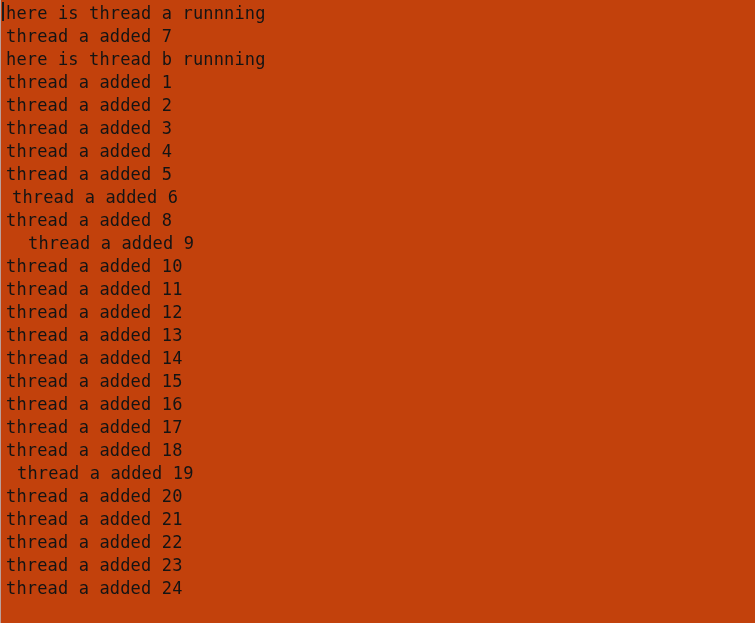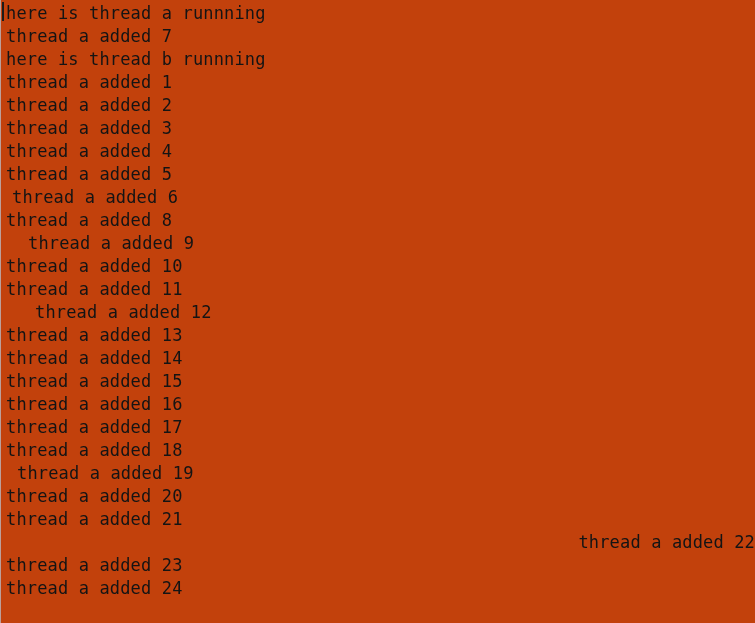--- a/index.html
+++ b/index.html
@@ -88,28 +88,28 @@
       <div class="console-line" style="color: rgb(20, 20, 20);">thread a added 1</div>
       <div class="console-line" style="color: rgb(20, 20, 20);">thread a added 2</div>
       <div class="console-line" style="color: rgb(20, 20, 20);">thread a added 3</div>
       <div class="console-line" style="color: rgb(20, 20, 20);">thread a added 4</div>
       <div class="console-line" style="color: rgb(20, 20, 20);">thread a added 5</div>
       <div class="console-line" style="color: rgb(20, 20, 20); padding-left: 12px;">thread a added 6</div>
       <div class="console-line" style="color: rgb(20, 20, 20);">thread a added 8</div>
       <div class="console-line" style="color: rgb(20, 20, 20); padding-left: 28px;">thread a added 9</div>
       <div class="console-line" style="color: rgb(20, 20, 20);">thread a added 10</div>
       <div class="console-line" style="color: rgb(20, 20, 20);">thread a added 11</div>
-      <div class="console-line" style="color: rgb(20, 20, 20); margin-left: 29px;">thread a added 12</div>
+      <div class="console-line" style="color: rgb(20, 20, 20);">thread a added 12</div>
       <div class="console-line" style="color: rgb(20, 20, 20);">thread a added 13</div>
       <div class="console-line" style="color: rgb(20, 20, 20);">thread a added 14</div>
       <div class="console-line" style="color: rgb(20, 20, 20);">thread a added 15</div>
       <div class="console-line" style="color: rgb(20, 20, 20);">thread a added 16</div>
       <div class="console-line" style="color: rgb(20, 20, 20);">thread a added 17</div>
       <div class="console-line" style="color: rgb(20, 20, 20);">thread a added 18</div>
       <div class="console-line" style="color: rgb(20, 20, 20); padding-left: 17px;">thread a added 19</div>
       <div class="console-line" style="color: rgb(20, 20, 20);">thread a added 20</div>
       <div class="console-line" style="color: rgb(20, 20, 20);">thread a added 21</div>
-      <div class="console-line" style="color: rgb(20, 20, 20); text-align: right;">thread a added 22</div>
+      <div class="console-line" style="color: rgb(20, 20, 20);">thread a added 22</div>
       <div class="console-line" style="color: rgb(20, 20, 20);">thread a added 23</div>
       <div class="console-line" style="color: rgb(20, 20, 20);">thread a added 24</div>
     </div>
 
 </div>
 
 </body></html>

